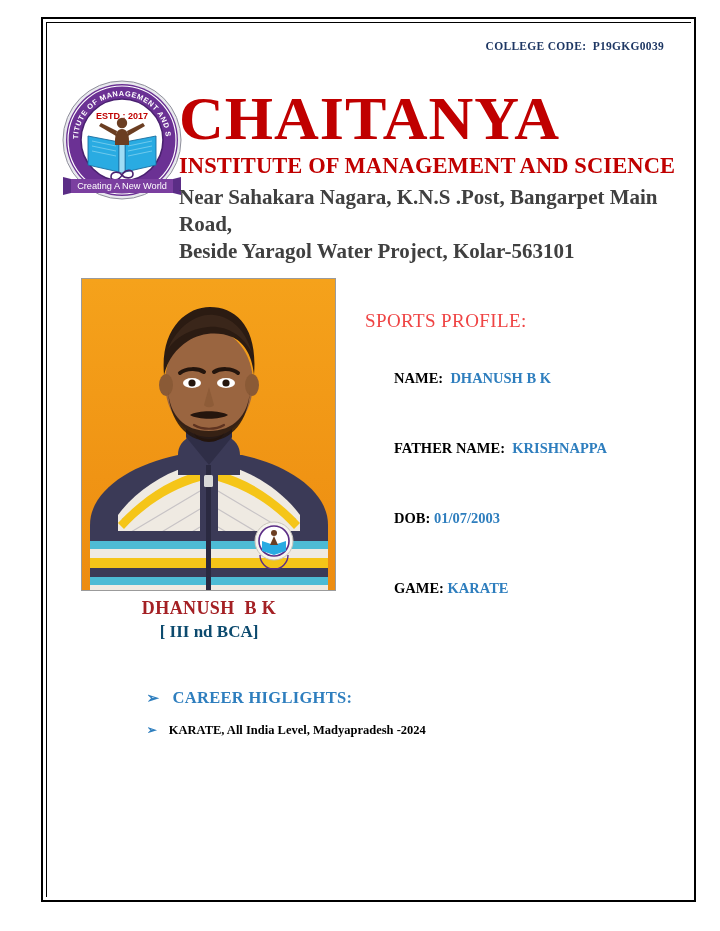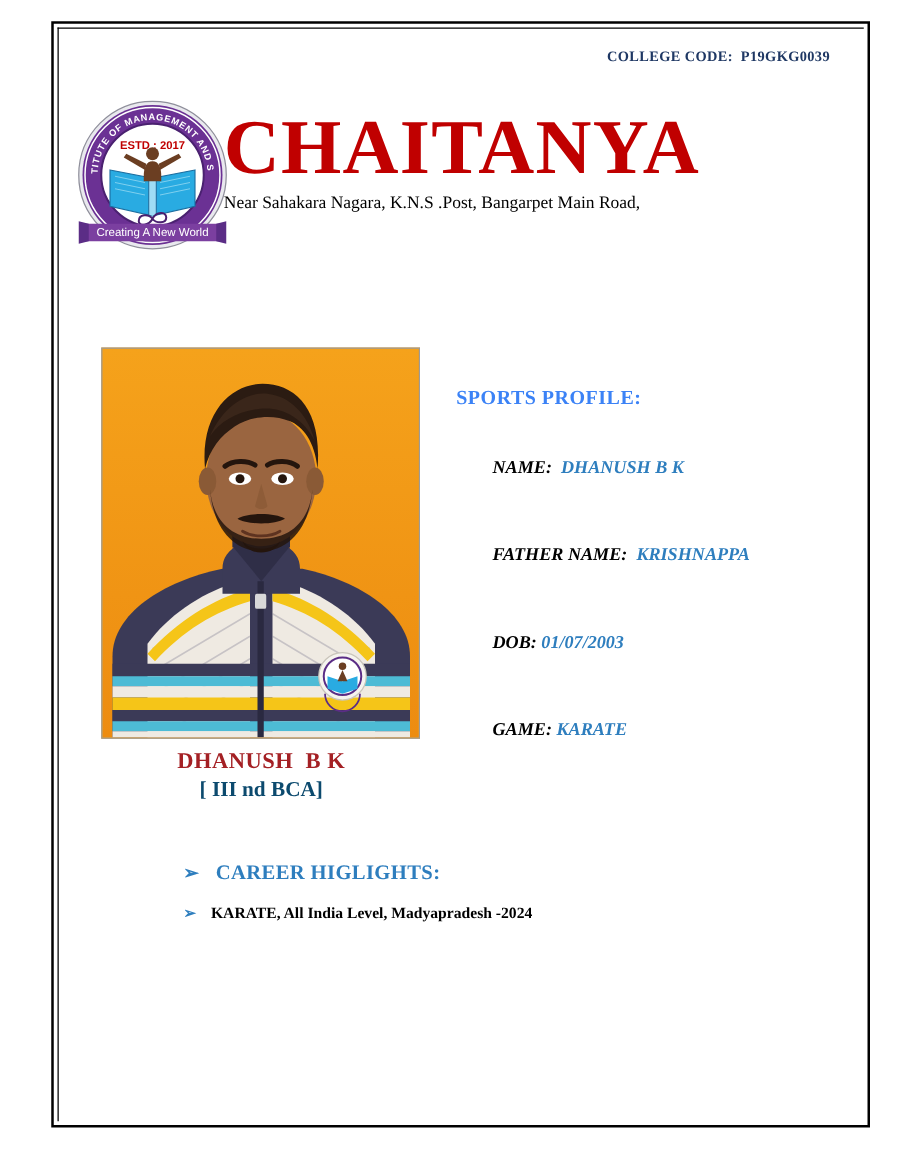--- a/index.html
+++ b/index.html
@@ -92,23 +92,23 @@
   }
   .inst-sub {
     font-size: 22.5px;
     font-weight: bold;
     color: #C00000;
     letter-spacing: 0.1px;
     margin: 6px 0 0 0;
     line-height: 1.05;
   }
   .inst-addr1, .inst-addr2 {
-    font-size: 14px;
-    font-weight: normal;
-    color: #000000;
+    font-size: 21px;
+    font-weight: bold;
+    color: #404040;
     margin: 0;
     line-height: 1.28;
   }
   .inst-addr1 { margin-top: 6px; }
 
   
   .photo-frame {
     position: absolute;
     left: 57px;
     top: 278px;
@@ -146,34 +146,33 @@
   }
 
   
   .profile {
     position: absolute;
     left: 341px;
     top: 310px;
     width: 320px;
   }
   .profile-heading {
-    font-size: 16px;
-    font-weight: bold;
-    color: #3b82f6;
+    font-size: 19px;
+    font-weight: normal;
+    color: #ef4444;
     letter-spacing: 0.4px;
     margin: 0 0 21px 0;
   }
   .profile-row {
     font-size: 14.5px;
     font-weight: bold;
     margin: 0 0 20px 0;
     color: #000000;
     white-space: pre;
     line-height: 1.15;
-    font-style: italic;
   }
   .profile-row .val {
     color: #2E7EBE;
     font-weight: bold;
   }
 
   
   .career-heading {
     position: absolute;
     left: 96px;
@@ -252,21 +251,23 @@
 
         <path d="M 6,100 L 116,100 L 116,114 L 6,114 Z" fill="#7B3FA0"></path>
         <path d="M 2,98 L 10,100 L 10,114 L 2,116 Z" fill="#5B2D86"></path>
         <path d="M 120,98 L 112,100 L 112,114 L 120,116 Z" fill="#5B2D86"></path>
         <text x="61" y="110" font-family="'Liberation Sans', sans-serif" font-size="9.2" fill="#ffffff" text-anchor="middle">Creating A New World</text>
       </svg>
     </div>
 
     <div class="header-block">
       <div class="inst-title">CHAITANYA</div>
+      <div class="inst-sub">INSTITUTE OF MANAGEMENT AND SCIENCE</div>
       <div class="inst-addr1">Near Sahakara Nagara, K.N.S .Post, Bangarpet Main Road,</div>
+      <div class="inst-addr2">Beside Yaragol Water Project, Kolar-563101</div>
     </div>
 
     <div class="photo-frame">
       <svg width="253" height="311" viewBox="0 0 253 311" xmlns="http://www.w3.org/2000/svg">
         <defs>
           <linearGradient id="orangebg" x1="0" y1="0" x2="0" y2="1">
             <stop offset="0%" stop-color="#F5A21B"></stop>
             <stop offset="100%" stop-color="#ED8C10"></stop>
           </linearGradient>
           <clipPath id="framec">

